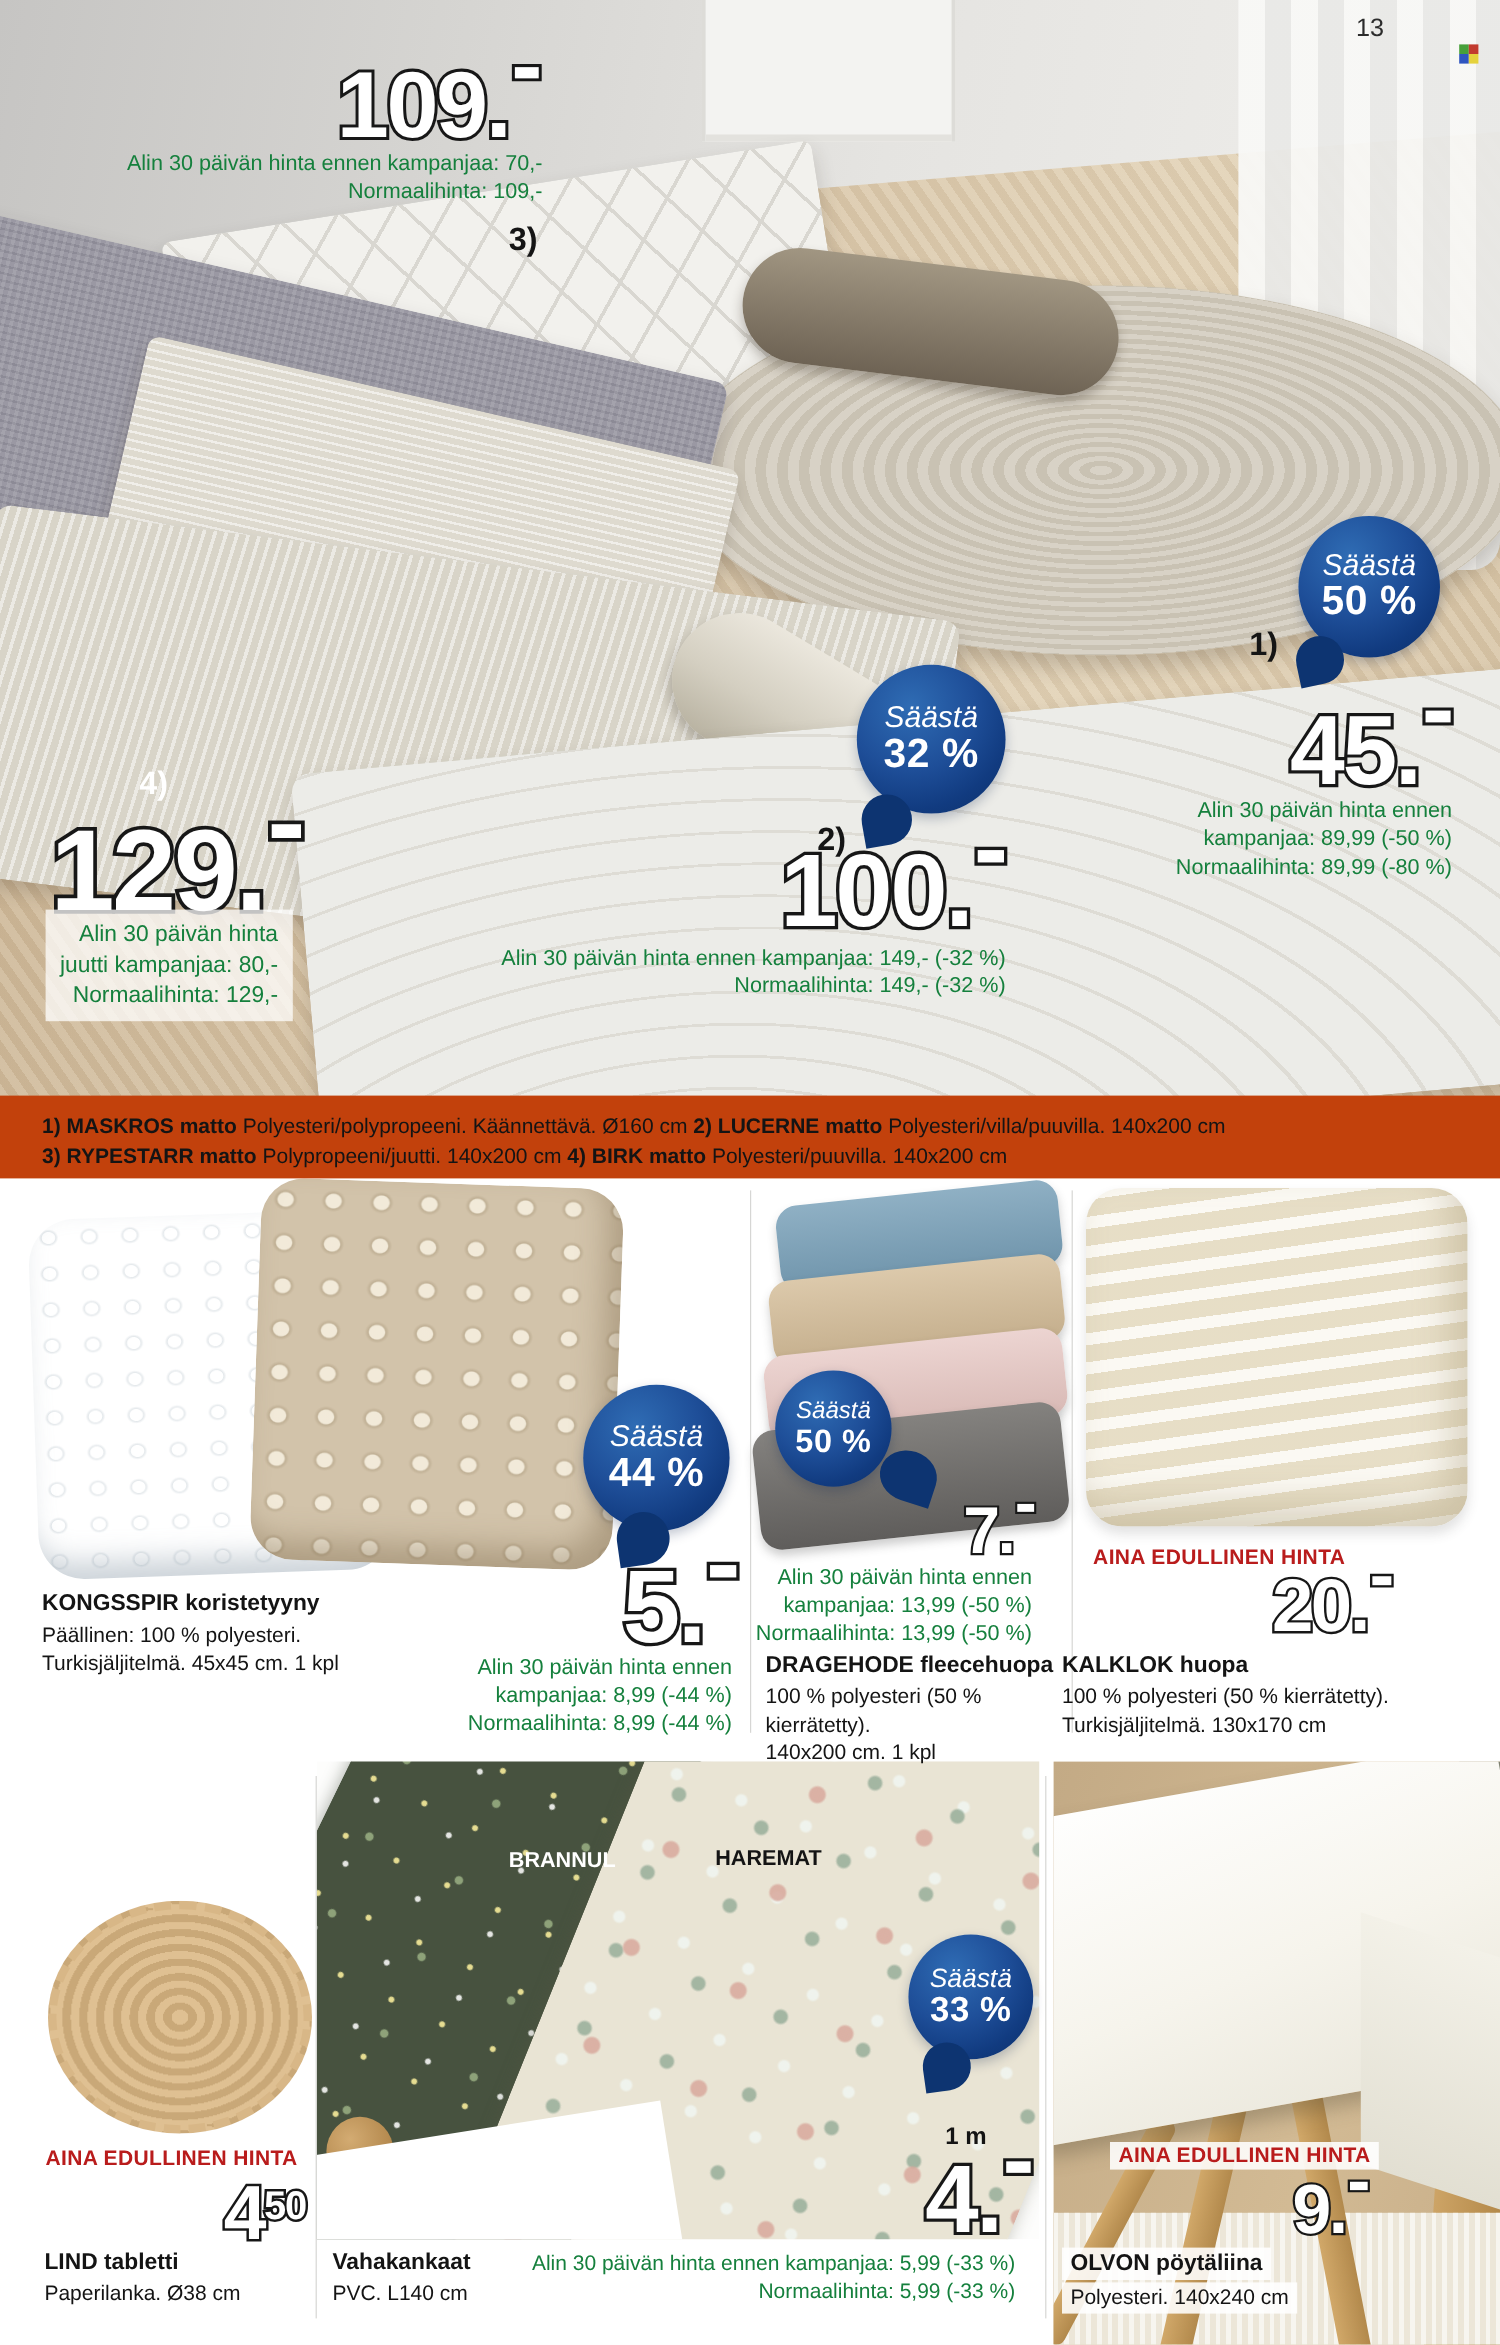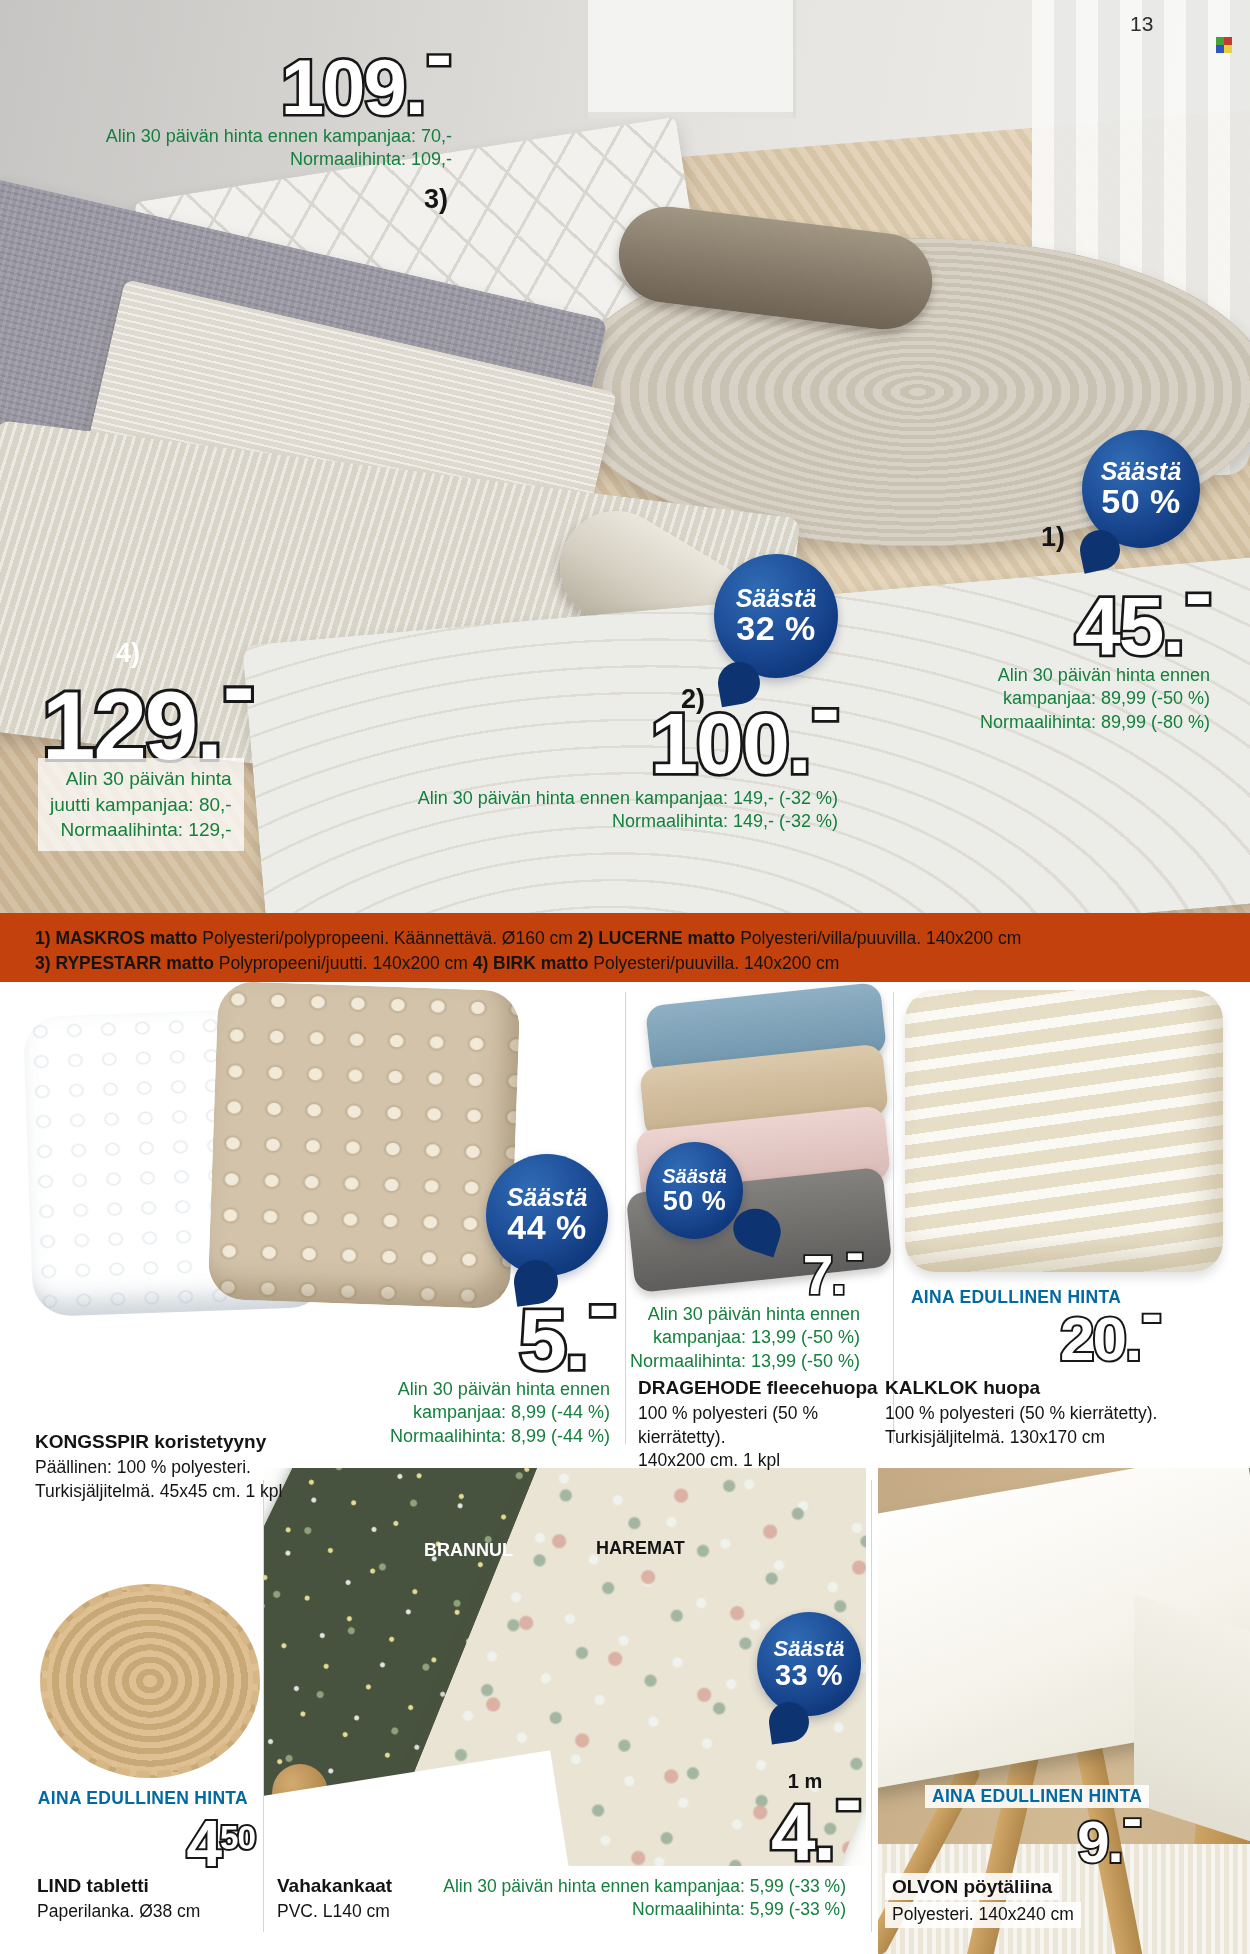--- a/index.html
+++ b/index.html
@@ -57,21 +57,21 @@
   .pagenum{position:absolute;left:1130px;top:12px;font-size:21px;color:#2c2c2c;z-index:9;}
   .regmark{position:absolute;left:1216px;top:37px;width:16px;height:16px;z-index:9;
         display:grid;grid-template-columns:8px 8px;grid-template-rows:8px 8px;}
   .regmark i{display:block;}
 
   
   .badge{position:absolute;border-radius:50%;z-index:7;color:#fff;text-align:center;
         display:flex;flex-direction:column;align-items:center;justify-content:center;
         background:radial-gradient(circle at 36% 28%,#2f6cb4 0%,#1e4e98 45%,#113b80 72%,#0c2f68 100%);
         box-shadow:0 4px 10px rgba(10,30,70,.25);}
-  .badge .sv{font-style:italic;font-weight:700;line-height:1.05;}
+  .badge .sv{font-style:italic;font-weight:400;line-height:1.05;}
   .badge .pc{font-weight:700;line-height:1.05;letter-spacing:.5px;}
   .tail{position:absolute;background:#0d3471;z-index:6;}
   .tail.dl{border-radius:50% 50% 50% 0;}
   .tail.dr{border-radius:50% 50% 0 50%;}
   .b50{left:1082px;top:430px;width:118px;height:118px;}
   .b50 .sv{font-size:25px;} .b50 .pc{font-size:34px;}
   .b50 .tail{width:40px;height:40px;left:-2px;bottom:-22px;transform:rotate(-12deg);}
   .b32{left:714px;top:554px;width:124px;height:124px;}
   .b32 .sv{font-size:25px;} .b32 .pc{font-size:34px;}
   .b32 .tail{width:42px;height:42px;left:4px;bottom:-26px;transform:rotate(-10deg);}
@@ -107,21 +107,21 @@
   .p9{left:1015px;top:1813px;width:125px;text-align:right;font-size:58px;}
 
   
   .legend{position:absolute;left:0;top:913px;width:1250px;height:69px;background:#c2410c;
         padding:13px 0 0 35px;box-sizing:border-box;font-size:17.5px;line-height:1.42;z-index:9;}
   .legend b{font-weight:700;}
   .legend-line{white-space:pre-wrap;}
 
   
   .vline{position:absolute;width:1px;background:#d6d6d4;z-index:3;}
-  .aina{position:absolute;font-weight:700;font-size:17.5px;letter-spacing:.3px;color:#0369a1;z-index:8;}
+  .aina{position:absolute;font-weight:700;font-size:17.5px;letter-spacing:.3px;color:#b91c1c;z-index:8;}
   .pname{position:absolute;font-size:17.5px;line-height:1.34;z-index:8;}
   .pname .nm{font-weight:700;font-size:19px;display:block;margin-bottom:2px;}
 
   
   .pillow-white{position:absolute;left:28px;top:1012px;width:295px;height:300px;border-radius:38px;
         transform:rotate(-2deg);
         background:radial-gradient(circle at 35% 32%,#f5f8fa 0%,#e2e8ec 55%,#ccd5dc 100%);
         background-image:radial-gradient(rgba(255,255,255,.75) 22%,rgba(175,188,197,.35) 25%,transparent 34%);
         background-size:34px 30px;box-shadow:inset -10px -14px 24px rgba(140,155,168,.45);}
   .pillow-beige{position:absolute;left:213px;top:986px;width:302px;height:318px;border-radius:36px;
@@ -268,21 +268,21 @@
     <span class="sv">Säästä</span>
     <span class="pc">44 %</span>
     <span class="tail dl"></span>
   </div>
   <div class="abs oprice p5"><span>5</span><span class="pdot">.</span><span class="pdash">-</span></div>
   <div class="cap" style="left:300px;top:1378px;width:310px;">
     <div>Alin 30 päivän hinta ennen</div>
     <div>kampanjaa: 8,99 (-44 %)</div>
     <div>Normaalihinta: 8,99 (-44 %)</div>
   </div>
-  <div class="pname" style="left:35px;top:1429px;width:280px;">
+  <div class="pname" style="left:35px;top:1324px;width:280px;">
     <span class="nm">KONGSSPIR koristetyyny</span>
     <div>Päällinen: 100 % polyesteri.</div>
     <div>Turkisjäljitelmä. 45x45 cm. 1 kpl</div>
   </div>
 
   <div class="blanket bl1"></div>
   <div class="blanket bl2"></div>
   <div class="blanket bl3"></div>
   <div class="blanket bl4"></div>
   <div class="badge b50s">

